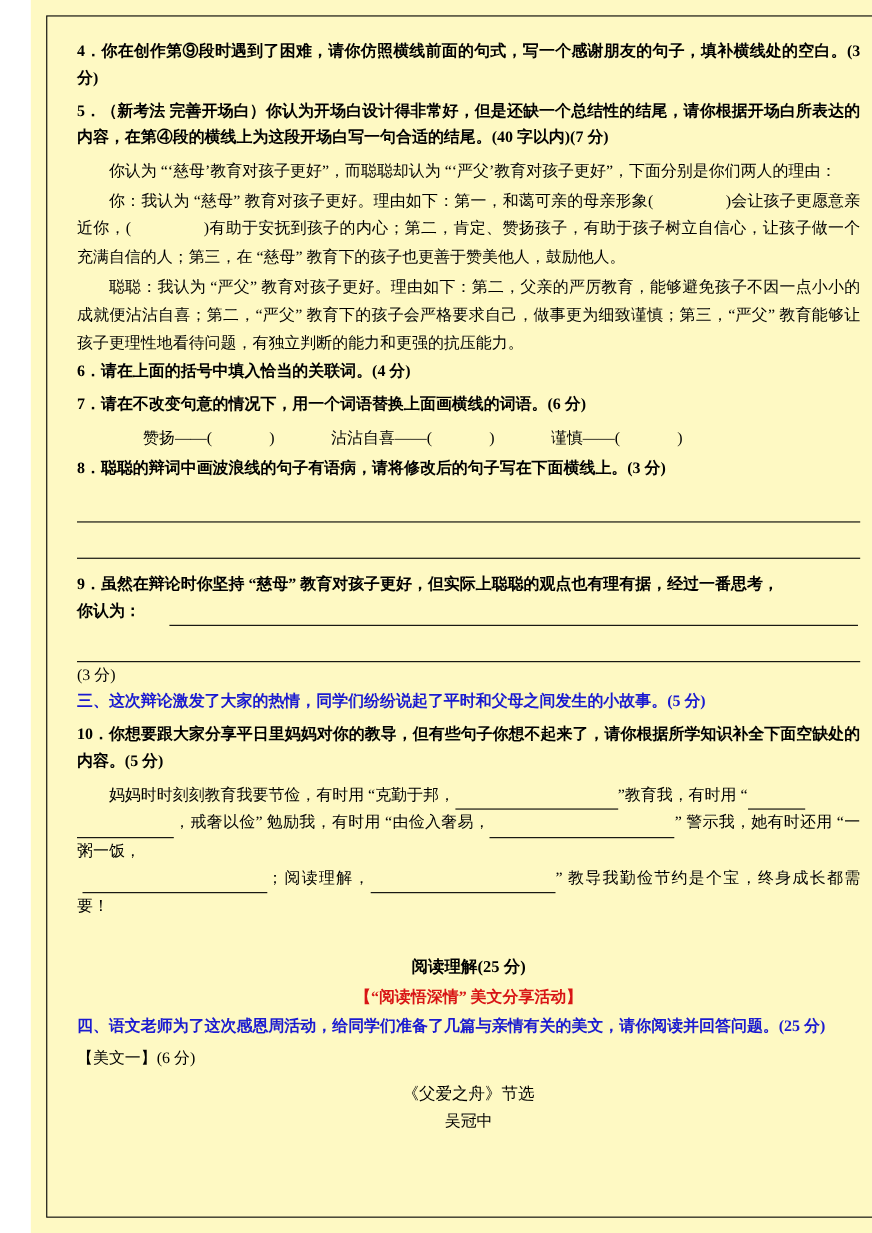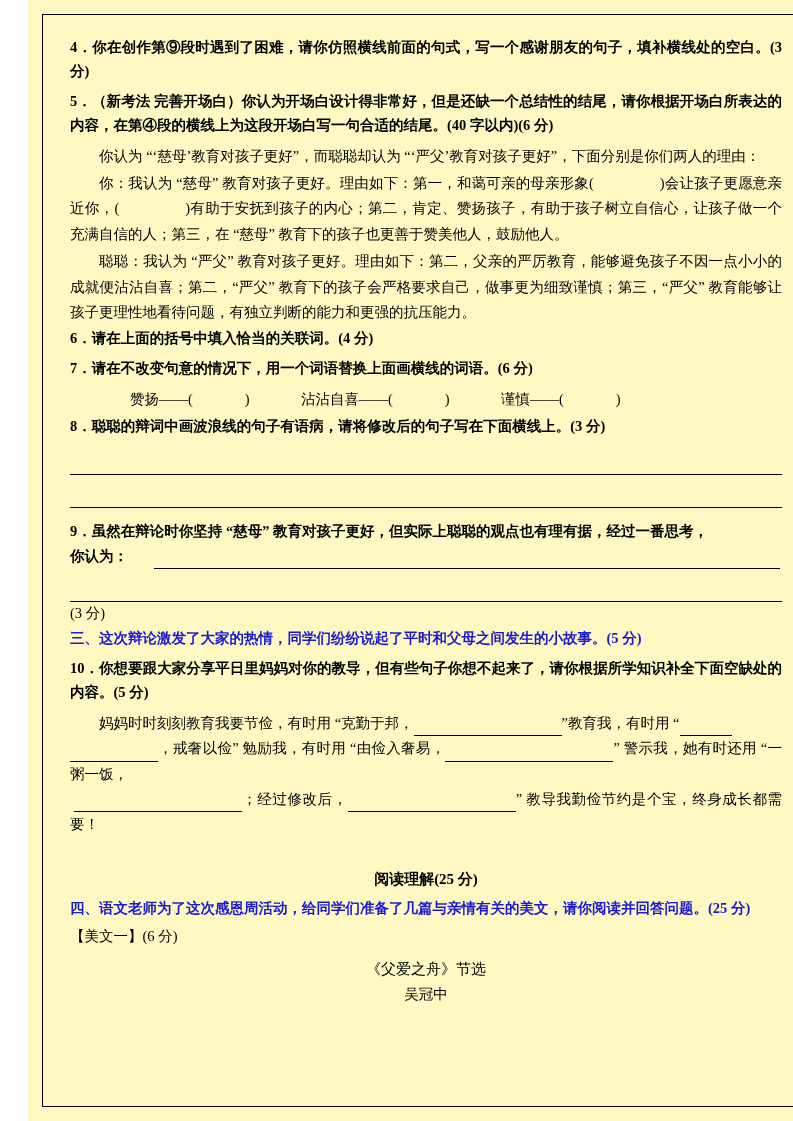--- a/index.html
+++ b/index.html
@@ -122,21 +122,21 @@
 </style>
 </head>
 <body>
 
 <div class="page">
   <div class="border-frame"></div>
   <div class="content">
 
     <p class="q q-bold">4．你在创作第⑨段时遇到了困难，请你仿照横线前面的句式，写一个感谢朋友的句子，填补横线处的空白。(3 分)</p>
 
-    <p class="q q-bold">5．（新考法 完善开场白）你认为开场白设计得非常好，但是还缺一个总结性的结尾，请你根据开场白所表达的内容，在第④段的横线上为这段开场白写一句合适的结尾。(40 字以内)(6 分)</p>
+    <p class="q q-bold">5．（新考法 完善开场白）你认为开场白设计得非常好，但是还缺一个总结性的结尾，请你根据开场白所表达的内容，在第④段的横线上为这段开场白写一句合适的结尾。(40 字以内)(7 分)</p>
 
 
     <p class="body-text indent2">你认为 “‘慈母’教育对孩子更好”，而聪聪却认为 “‘严父’教育对孩子更好”，下面分别是你们两人的理由：</p>
 
     <p class="body-text indent2">
       <span>你：我认为 “慈母” 教育对孩子更好。理由如下：第一，和蔼可亲的母亲形象(</span><span class="gap-md"></span><span>)会让孩子更愿意亲近你，(</span><span class="gap-md"></span><span>)有助于安抚到孩子的内心；第二，肯定、赞扬孩子，有助于孩子树立自信心，让孩子做一个充满自信的人；第三，在 “慈母” 教育下的孩子也更善于赞美他人，鼓励他人。</span>
     </p>
 
     <p class="body-text indent2">聪聪：我认为 “严父” 教育对孩子更好。理由如下：第二，父亲的严厉教育，能够避免孩子不因一点小小的成就便沾沾自喜；第二，“严父” 教育下的孩子会严格要求自己，做事更为细致谨慎；第三，“严父” 教育能够让孩子更理性地看待问题，有独立判断的能力和更强的抗压能力。</p>
 
@@ -168,27 +168,28 @@
     <div class="answer-line"></div>
     <p class="right-note">(3 分)</p>
 
     <p class="q blue">三、这次辩论激发了大家的热情，同学们纷纷说起了平时和父母之间发生的小故事。(5 分)</p>
 
     <p class="q q-bold">10．你想要跟大家分享平日里妈妈对你的教导，但有些句子你想不起来了，请你根据所学知识补全下面空缺处的内容。(5 分)</p>
 
     <p class="body-text indent2">
       <span>妈妈时时刻刻教育我要节俭，有时用 “克勤于邦，</span><span class="inline-ul" style="width:148px;"></span><span>”教育我，有时用 “</span><span class="inline-ul" style="width:52px;"></span><br>
       <span class="inline-ul" style="width:88px;"></span><span>，戒奢以俭” 勉励我，有时用 “由俭入奢易，</span><span class="inline-ul" style="width:168px;"></span><span>” 警示我，她有时还用 “一粥一饭，</span><br>
-      <span>&nbsp;</span><span class="inline-ul" style="width:168px;"></span><span>；经过修改后，</span><span class="inline-ul" style="width:168px;"></span><span>” 教导我勤俭节约是个宝，终身成长都需要！</span>
+      <span>&nbsp;</span><span class="inline-ul" style="width:168px;"></span><span>；阅读理解，</span><span class="inline-ul" style="width:168px;"></span><span>” 教导我勤俭节约是个宝，终身成长都需要！</span>
     </p>
 
     <div class="spacer-20"></div>
 
     <p class="section-title">阅读理解(25 分)</p>
 
+    <p class="red-title">【“阅读悟深情” 美文分享活动】</p>
 
     <p class="q blue">四、语文老师为了这次感恩周活动，给同学们准备了几篇与亲情有关的美文，请你阅读并回答问题。(25 分)</p>
 
     <p class="mw-title">【美文一】(6 分)</p>
 
     <p class="doc-title">《父爱之舟》节选</p>
 
     <p class="doc-author">吴冠中</p>
 
   </div>

